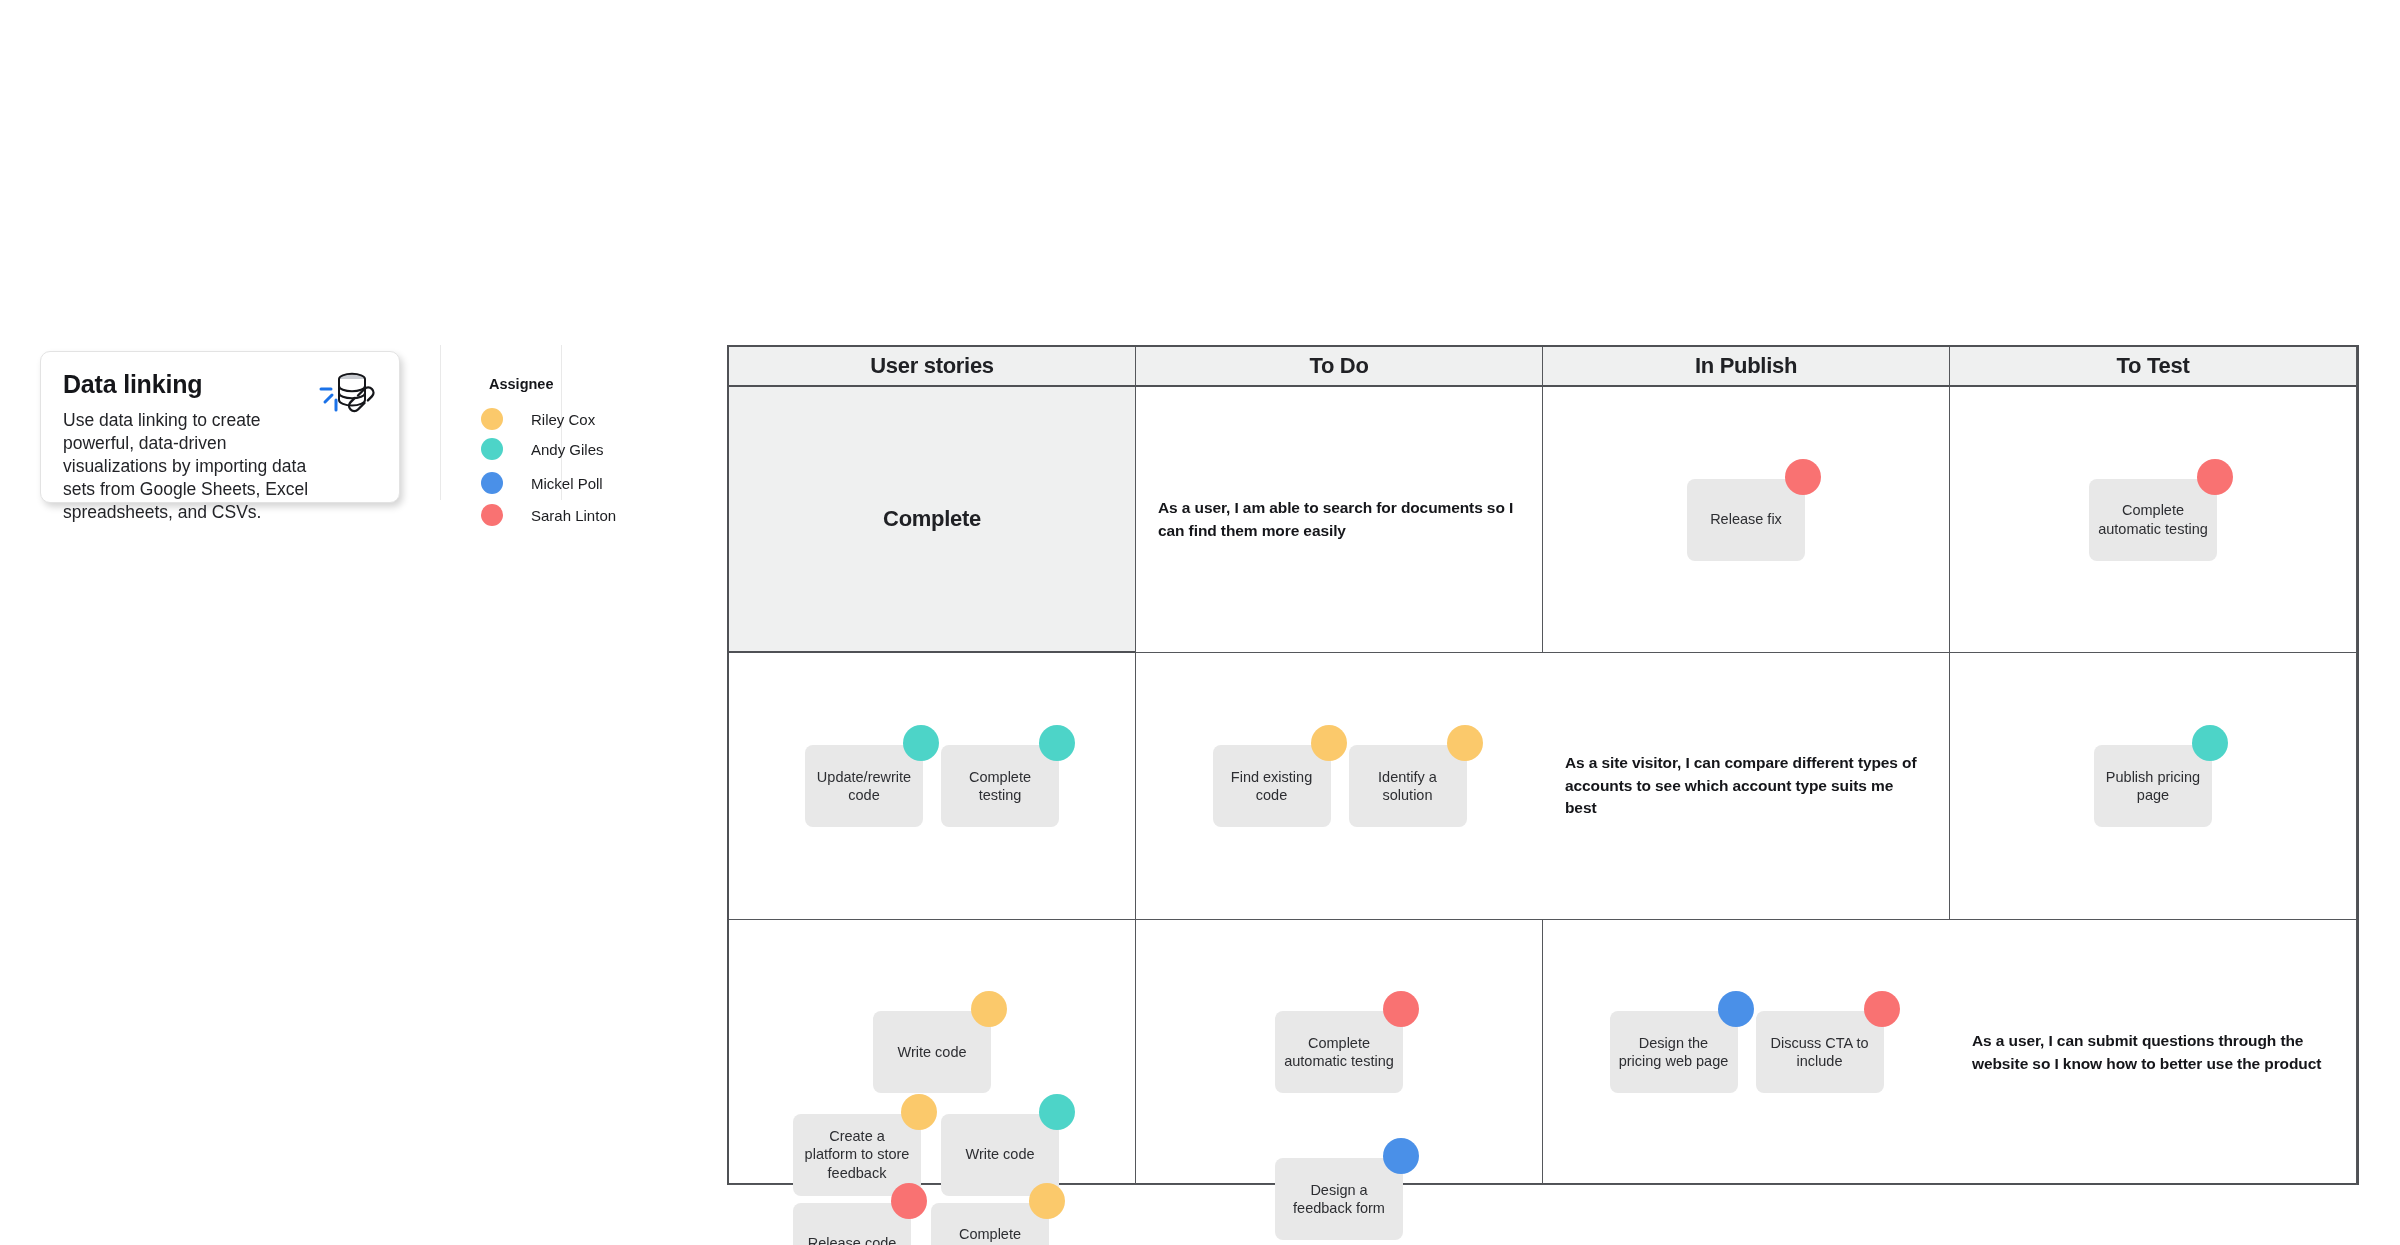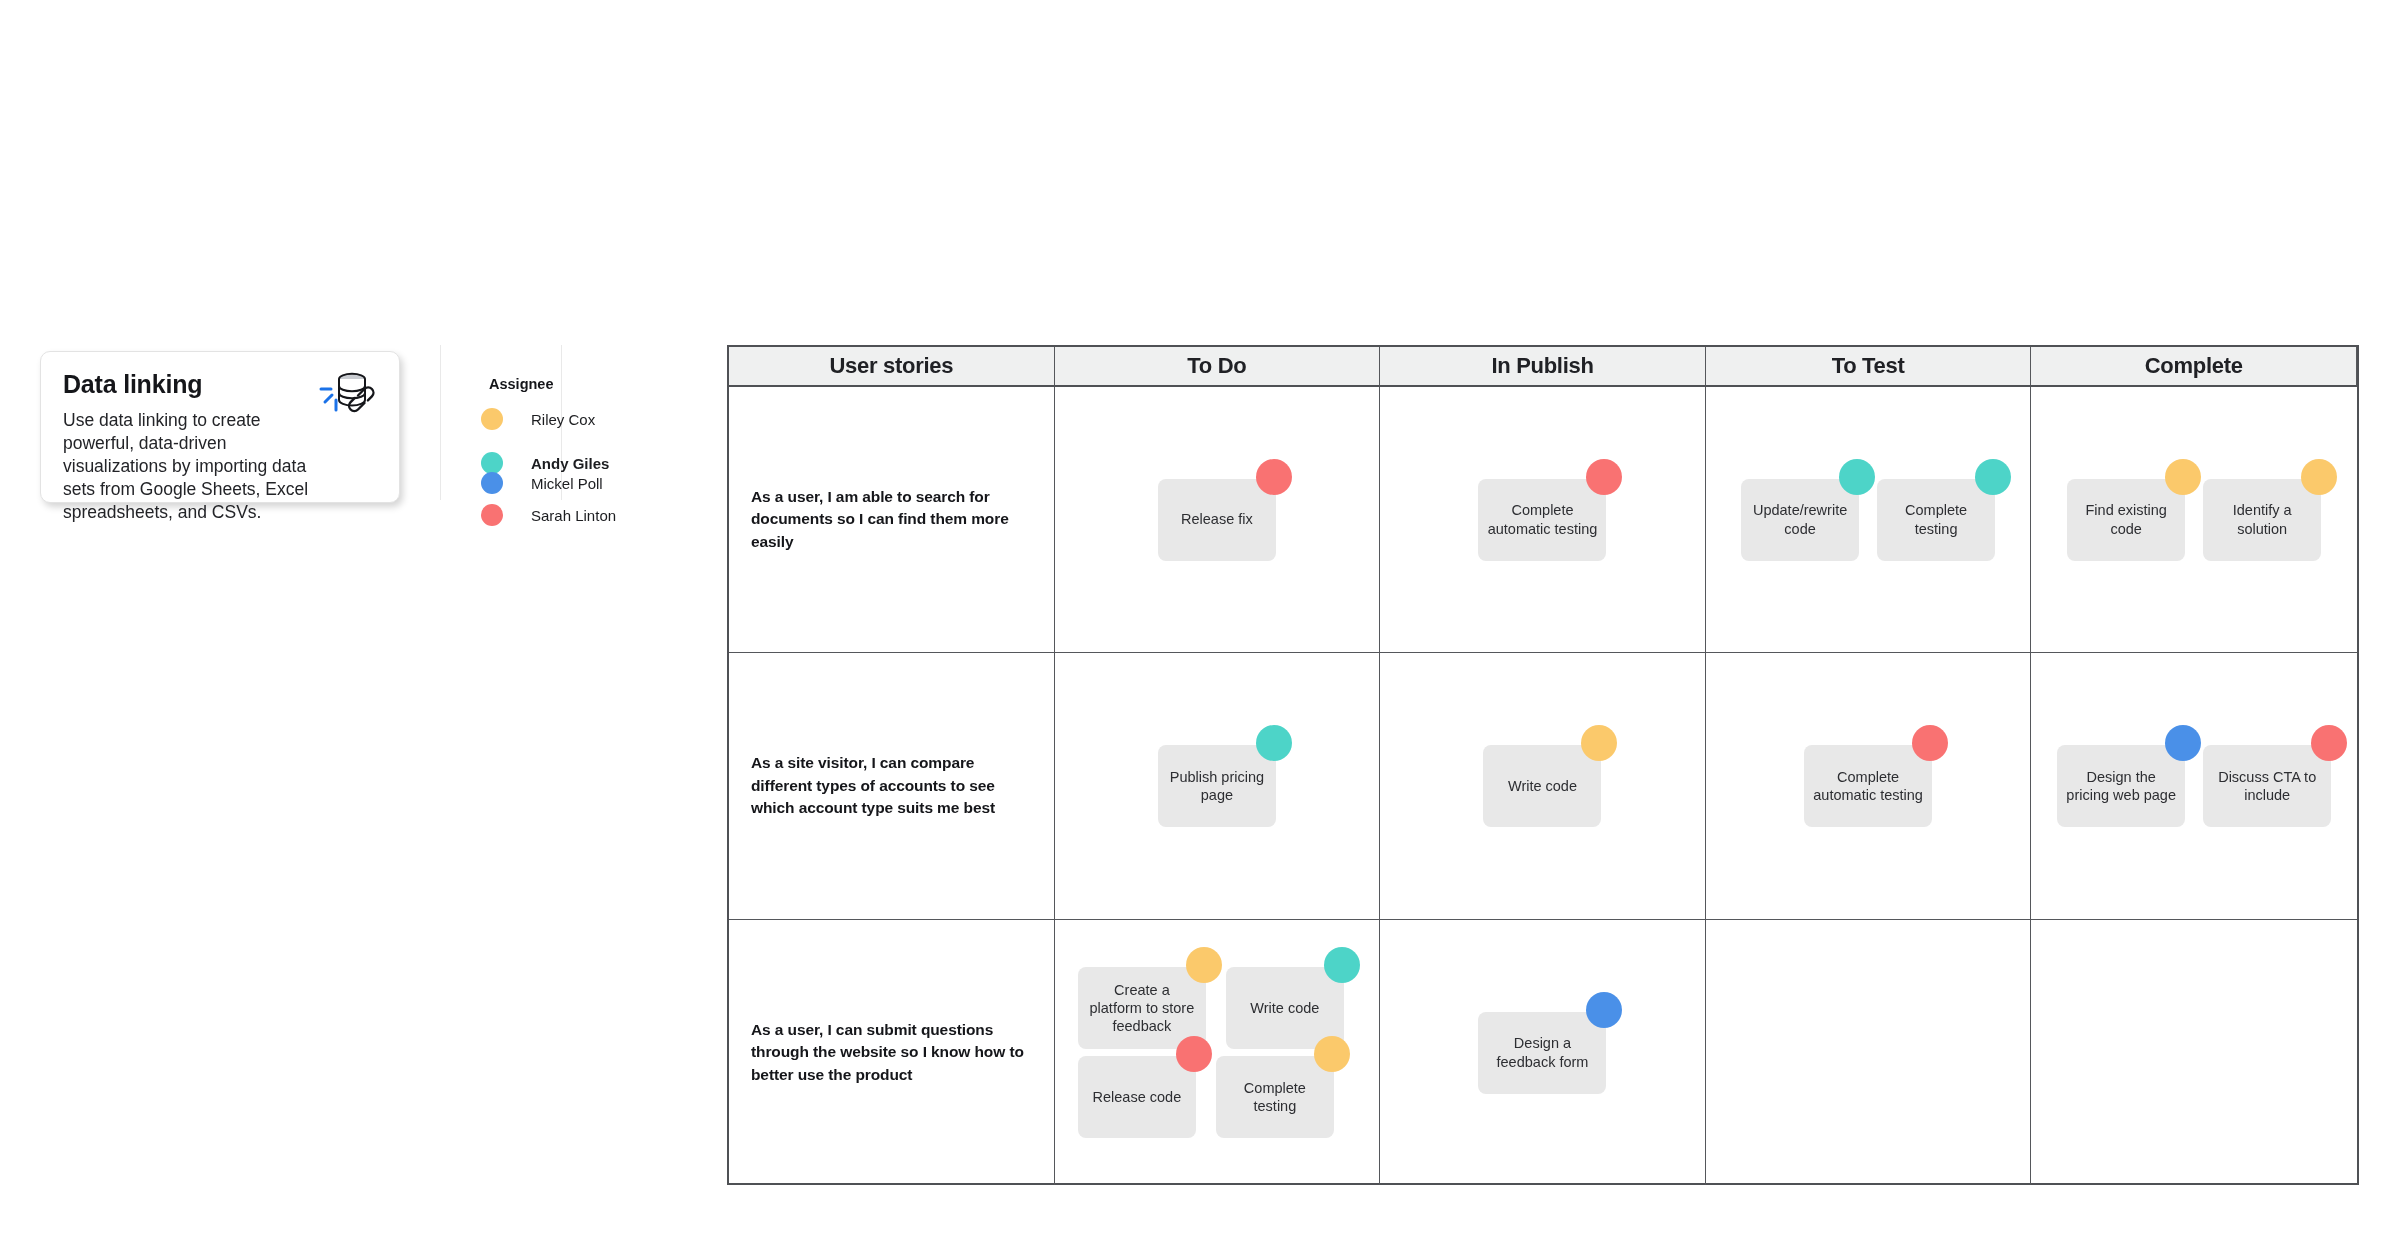--- a/index.html
+++ b/index.html
@@ -47,21 +47,21 @@
   }
   #legend .lg-name{font-size:15px;color:#1c1d20;}
 
   
   #board{
     position:absolute;left:727px;top:345px;
     width:1632px;height:840px;
     border:2px solid #4f5155;
     box-sizing:border-box;
     display:grid;
-    grid-template-columns:repeat(5,1fr);
+    grid-template-columns:repeat(4,1fr);
     grid-template-rows:40px 266px 267px 265px;
   }
   .hcell{
     background:#eff0f0;
     border-right:1px solid #55575b;
     border-bottom:2px solid #4f5155;
     display:flex;align-items:center;justify-content:center;
     font-size:22px;font-weight:bold;color:#202125;
     letter-spacing:-0.3px;
     box-sizing:border-box;
@@ -136,21 +136,21 @@
     <path d="M19 30 V40" stroke="#1B72E8" stroke-width="3" stroke-linecap="round"></path>
   </svg>
 </div>
 
 <div id="legend">
   <div class="lg-title">Assignee</div>
   <div class="lg-row" style="top:55px;">
     <span class="lg-dot" style="background: rgb(251, 201, 107);"></span>
     <span class="lg-name">Riley Cox</span>
   </div>
-  <div class="lg-row" style="top:99px;font-weight:bold;">
+  <div class="lg-row" style="top:85px;">
     <span class="lg-dot" style="background: rgb(77, 212, 200);"></span>
     <span class="lg-name">Andy Giles</span>
   </div>
   <div class="lg-row" style="top:119px;">
     <span class="lg-dot" style="background: rgb(74, 144, 232);"></span>
     <span class="lg-name">Mickel Poll</span>
   </div>
   <div class="lg-row" style="top:151px;">
     <span class="lg-dot" style="background: rgb(249, 114, 114);"></span>
     <span class="lg-name">Sarah Linton</span>

